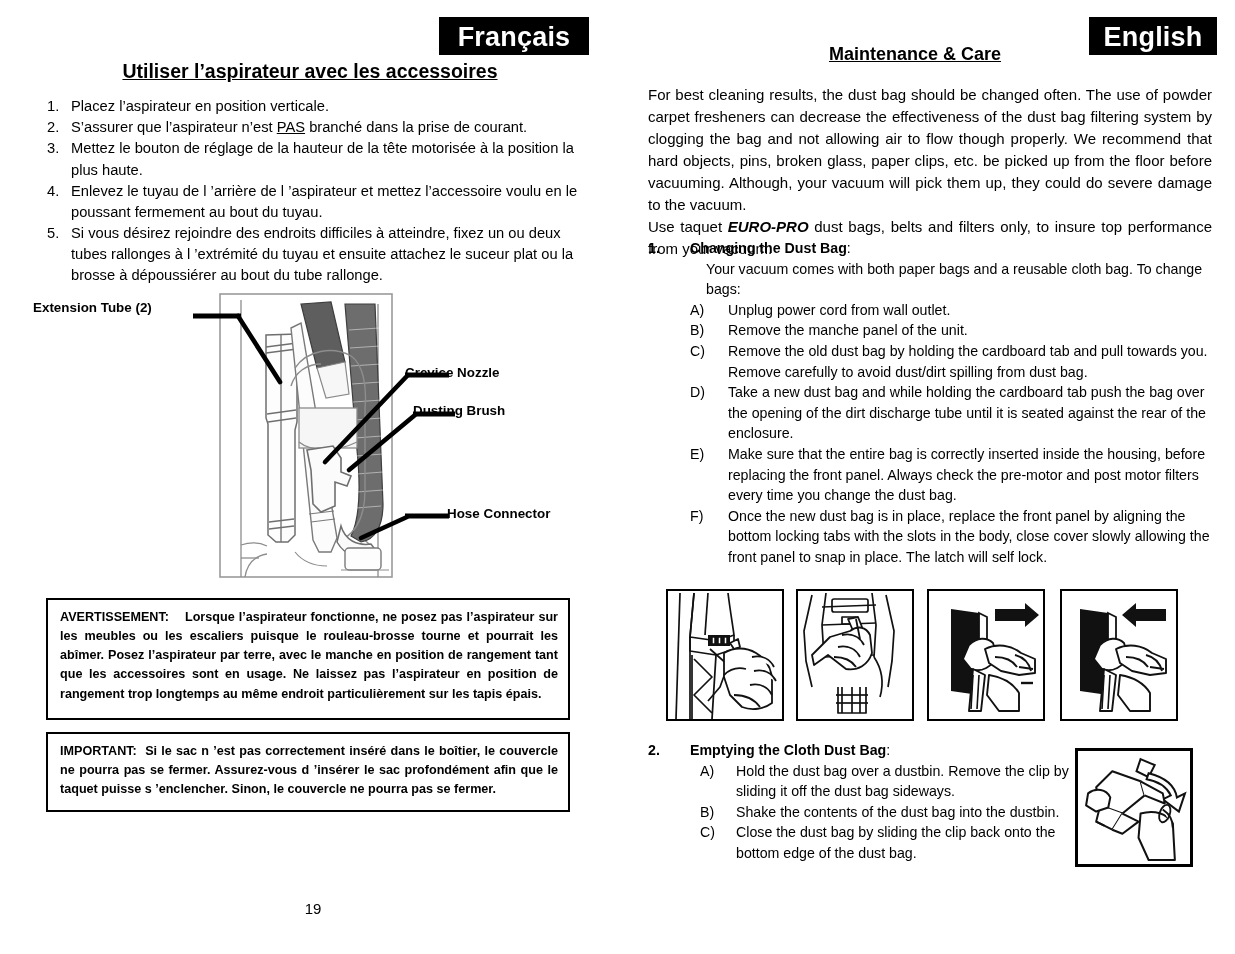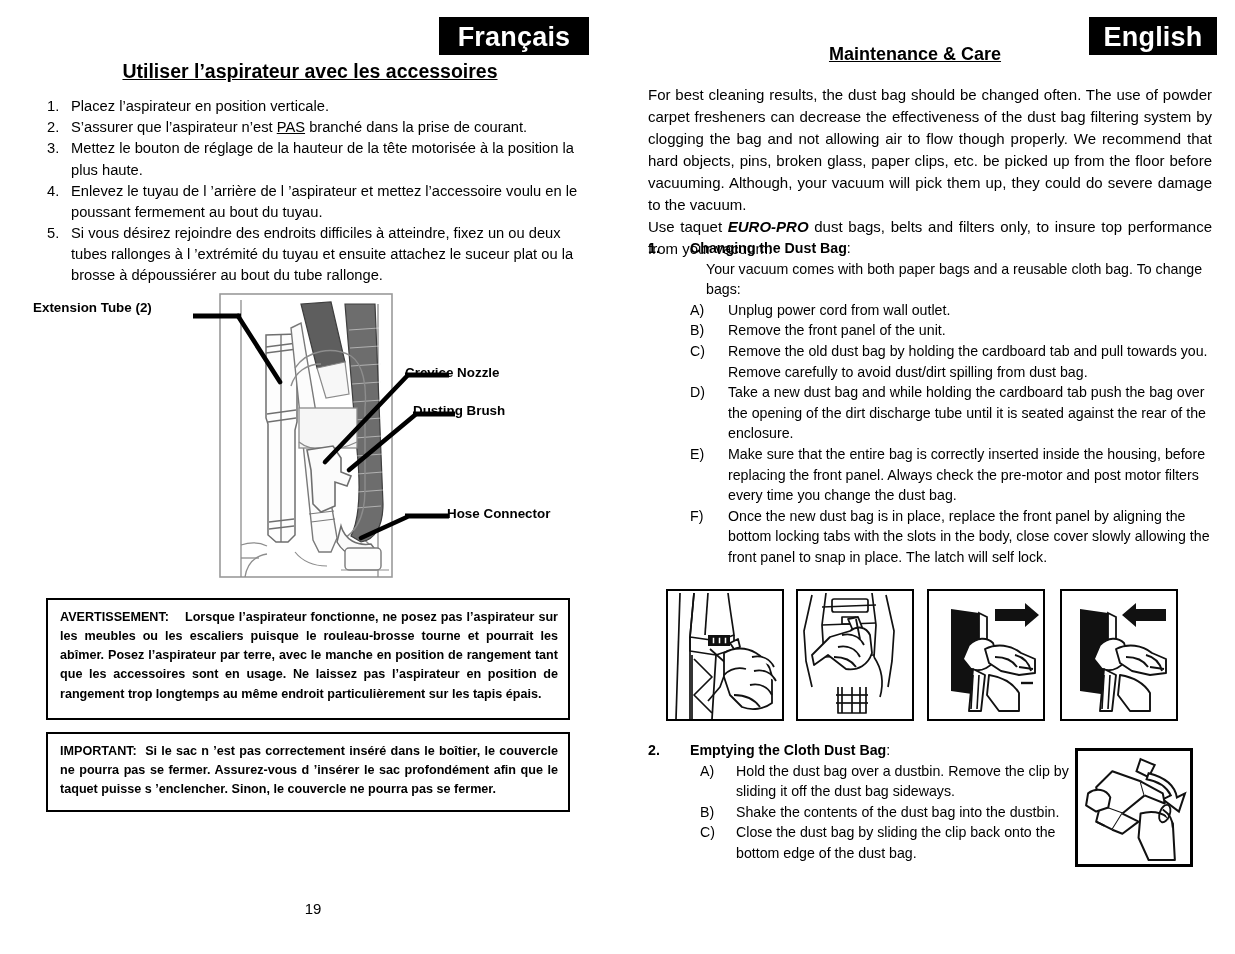--- a/index.html
+++ b/index.html
@@ -351,21 +351,21 @@
         <span class="n">1.</span>
         <span class="h"><span>Changing the Dust Bag</span><span style="font-weight:normal">:</span></span>
       </div>
       <div class="sublead">Your vacuum comes with both paper bags and a reusable cloth bag. To change bags:</div>
       <div class="alpharow">
         <span class="a">A)</span>
         <span class="t">Unplug power cord from wall outlet.</span>
       </div>
       <div class="alpharow">
         <span class="a">B)</span>
-        <span class="t">Remove the front panel of the unit.</span>
+        <span class="t">Remove the manche panel of the unit.</span>
       </div>
       <div class="alpharow">
         <span class="a">C)</span>
         <span class="t">Remove the old dust bag by holding the cardboard tab and pull towards you.  Remove carefully to avoid dust/dirt spilling from dust bag.</span>
       </div>
       <div class="alpharow">
         <span class="a">D)</span>
         <span class="t">Take a new dust bag and while holding the cardboard tab push the bag over the opening of the dirt discharge tube until it is seated against the rear of the enclosure.</span>
       </div>
       <div class="alpharow">

